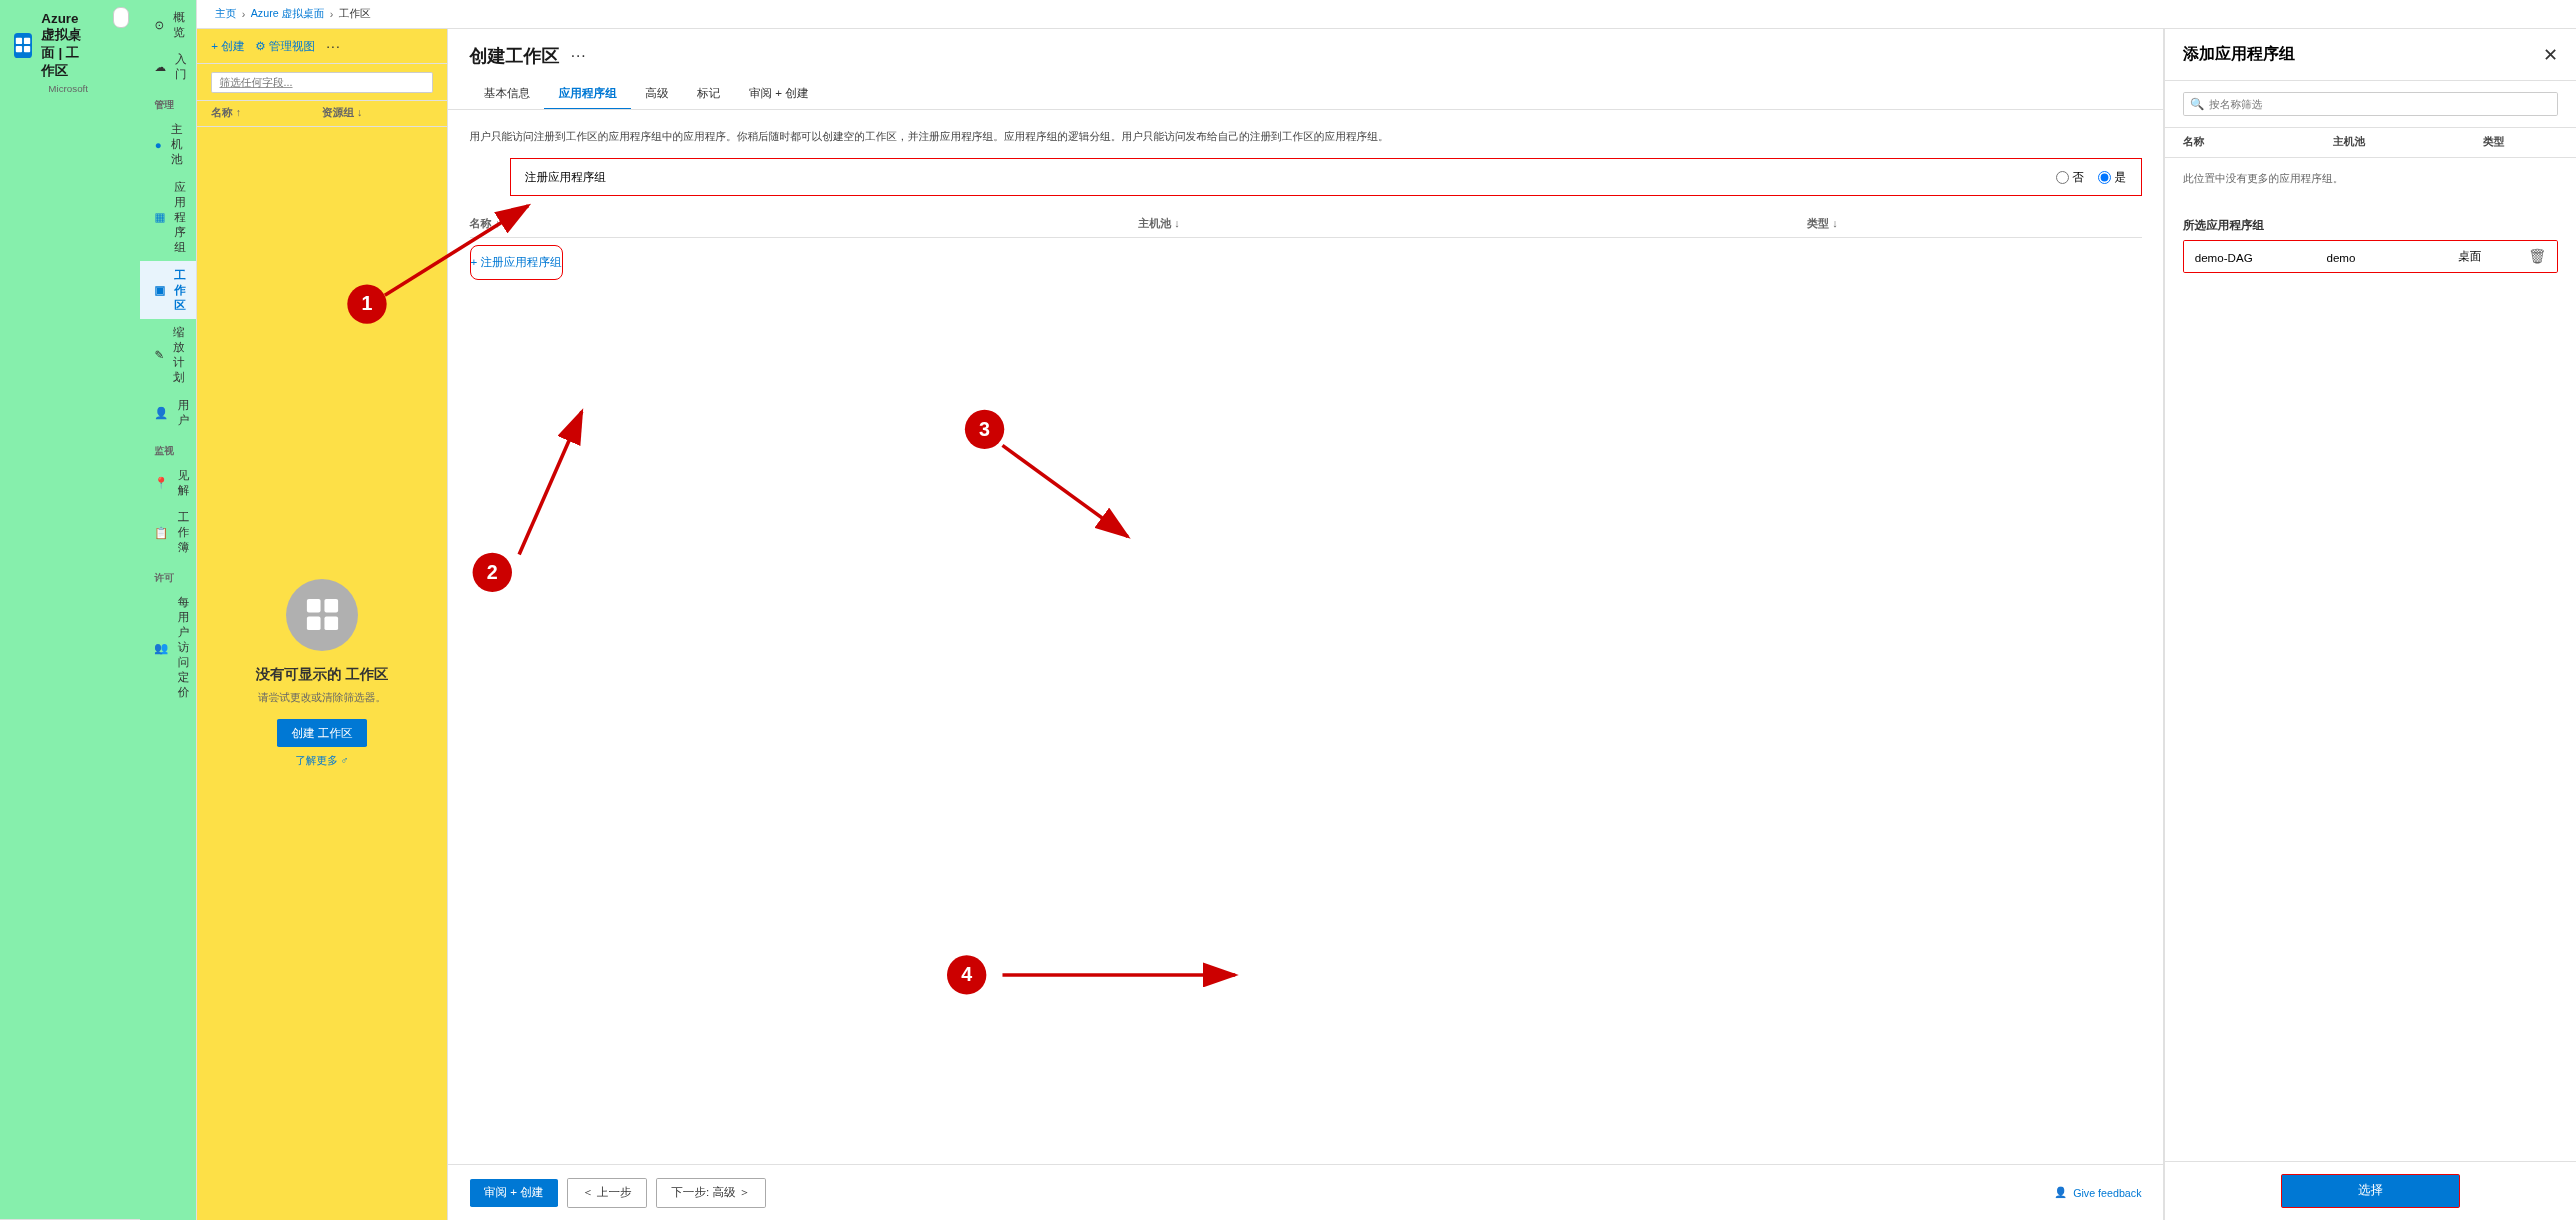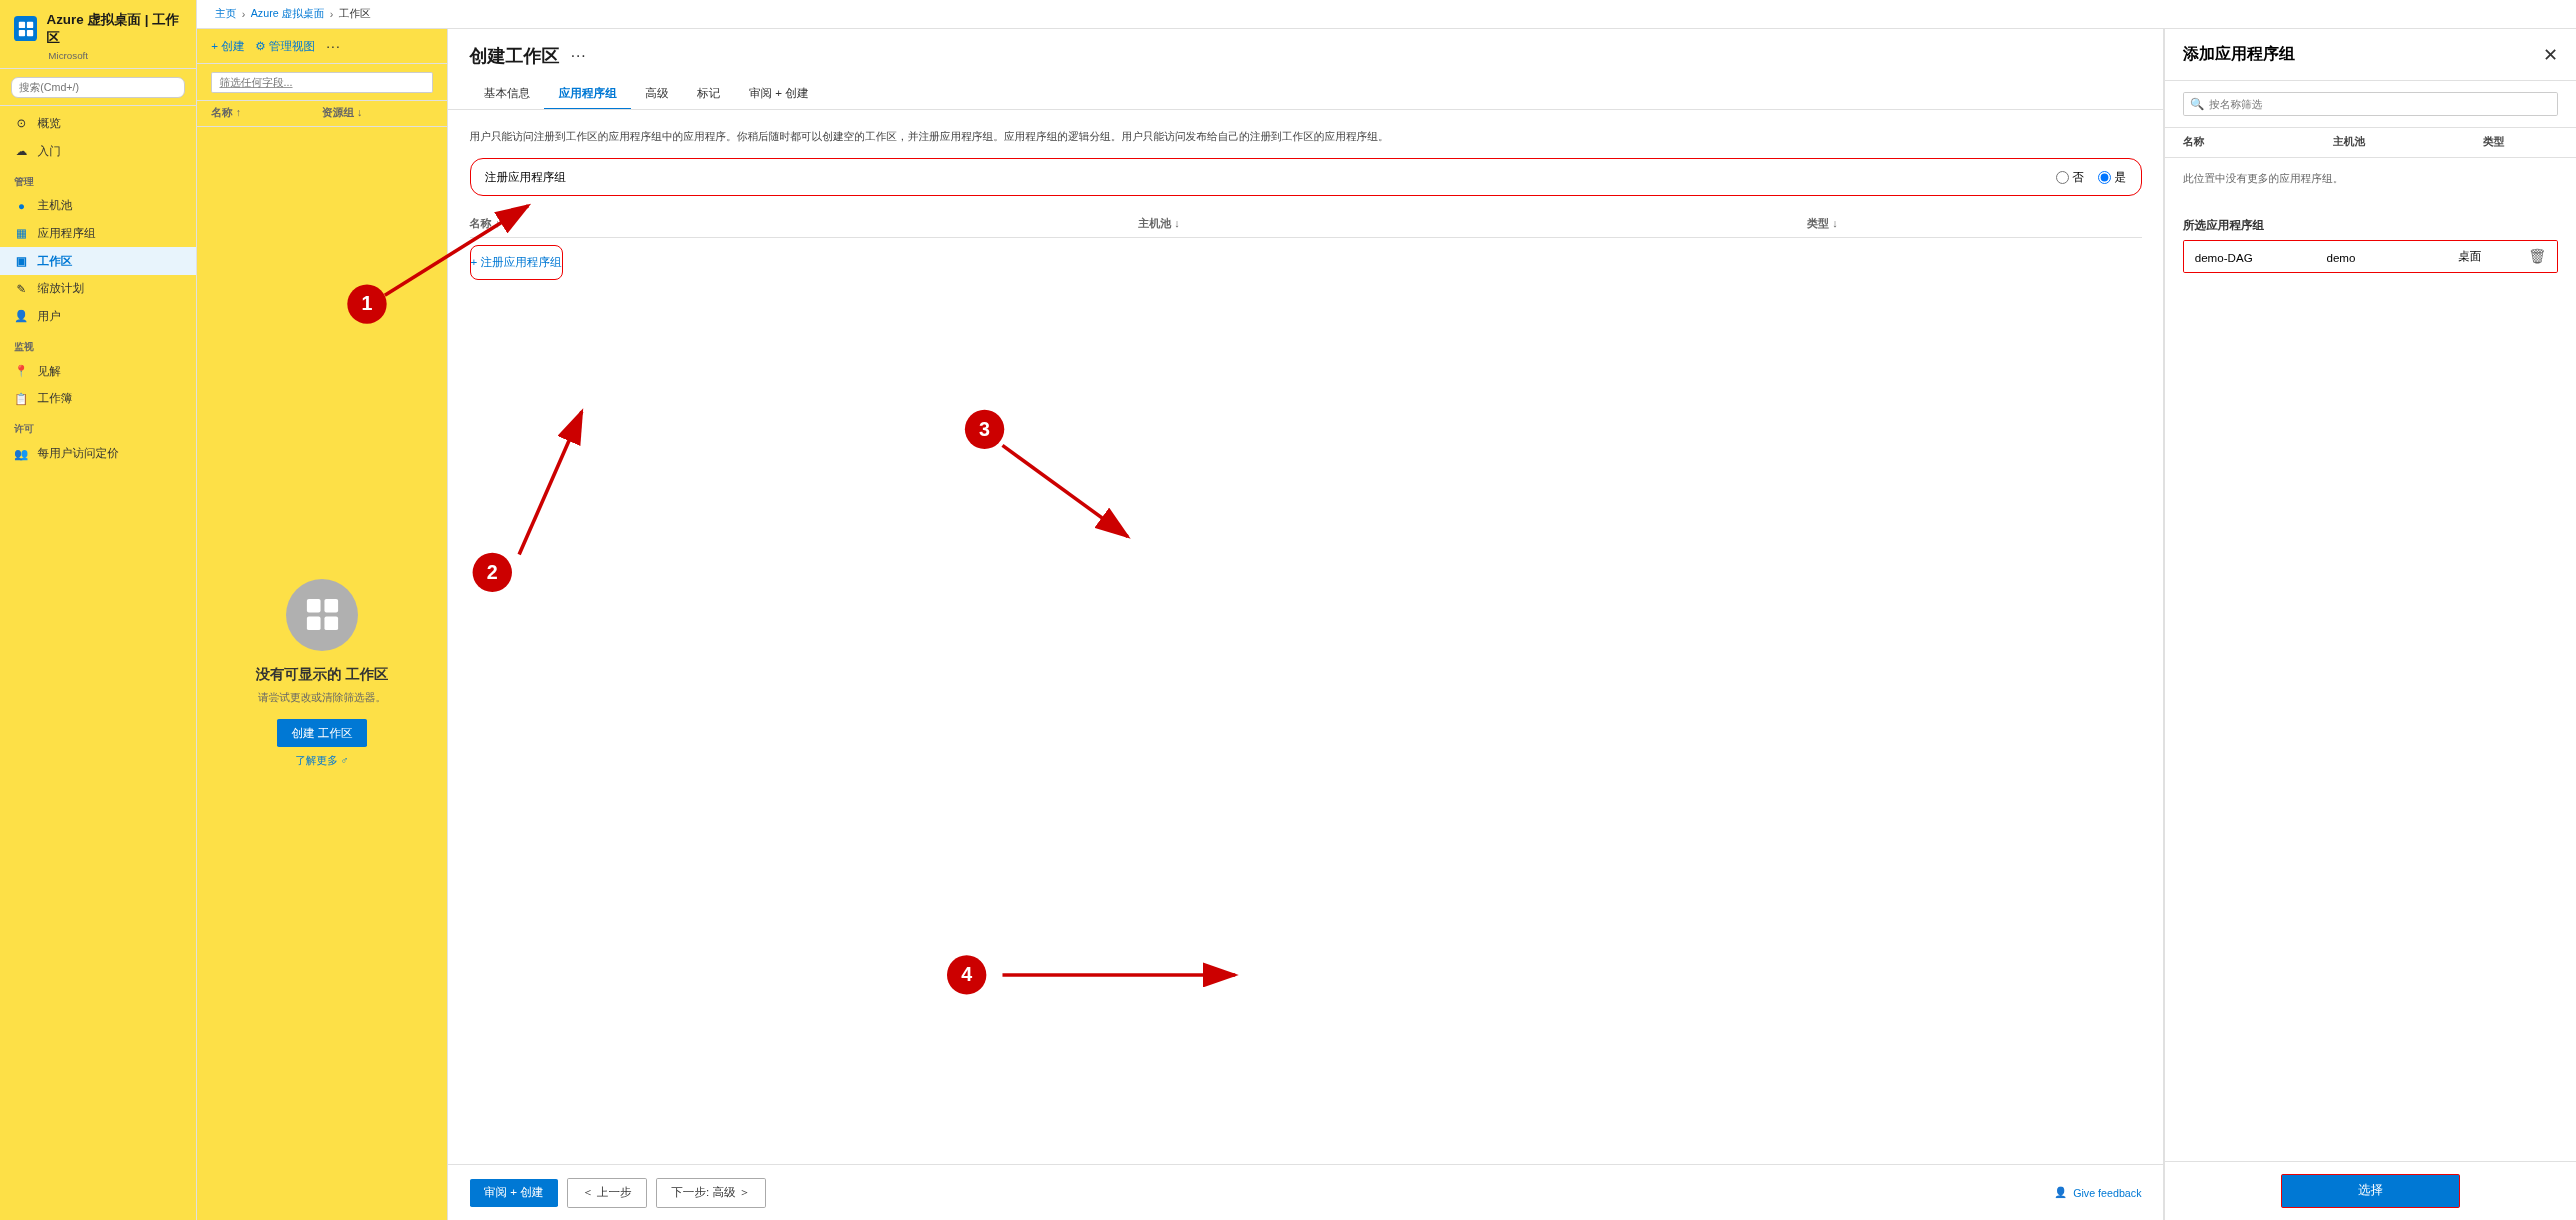--- a/index.html
+++ b/index.html
@@ -1,24 +1,24 @@
 <!DOCTYPE html>
 <html style="font-size:14.3px"><head>
   <meta charset="utf-8">
   <style>
     * { box-sizing: border-box; margin: 0; padding: 0; }
     body { font-family: 'Segoe UI', sans-serif; font-size: 11.6px; background: #f3f3f3; display: flex; height: 100vh; overflow: hidden; }
 
     
     .sidebar {
       width: 197px;
-      background: #fde047;
+      background: #86efac;
       border-right: 0.9px solid #e0e0e0;
       display: flex;
-      flex-direction: column;
+      flex-direction: row;
       flex-shrink: 0;
       height: 100vh;
       overflow-y: auto;
     }
     .sidebar-header {
       padding: 10.7px 14.3px 7.2px;
       border-bottom: 0.9px solid #e0e0e0;
     }
     .sidebar-brand {
       display: flex;
@@ -174,23 +174,23 @@
 
     .wizard-body {
       flex: 1; padding: 18px 21.5px; overflow-y: auto;
     }
     .wizard-desc {
       font-size: 10.7px; color: #444; line-height: 1.5; margin-bottom: 14.3px;
     }
 
     
     .register-box {
-      border: 1.8px solid #e00; border-radius: 13px;
+      border: 1.8px solid #e00; border-radius: 0;
       padding: 10.7px 14.3px; margin-bottom: 14.3px;
-      display: flex; align-items: center; justify-content: space-between;
+      display: flex; align-items: center; justify-content: space-between; margin-left: 40px;
     }
     .register-label { font-size: 11.6px; font-weight: 500; }
     .radio-group { display: flex; align-items: center; gap: 14.3px; }
     .radio-item { display: flex; align-items: center; gap: 3.6px; font-size: 11.6px; cursor: pointer; }
     .radio-item input[type=radio] { cursor: pointer; }
 
     
     .ag-table-header {
       display: flex; align-items: flex-end; padding: 5.4px 0;
       font-size: 11px; color: #666; font-weight: 600;

